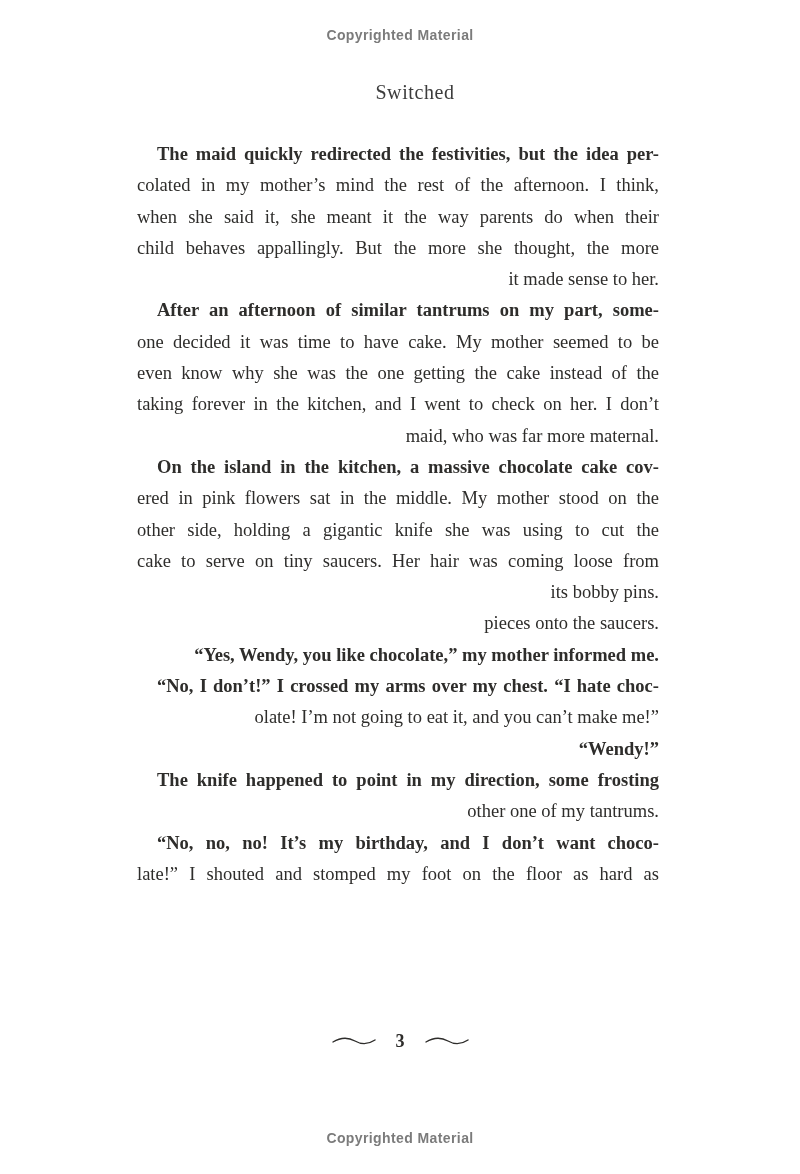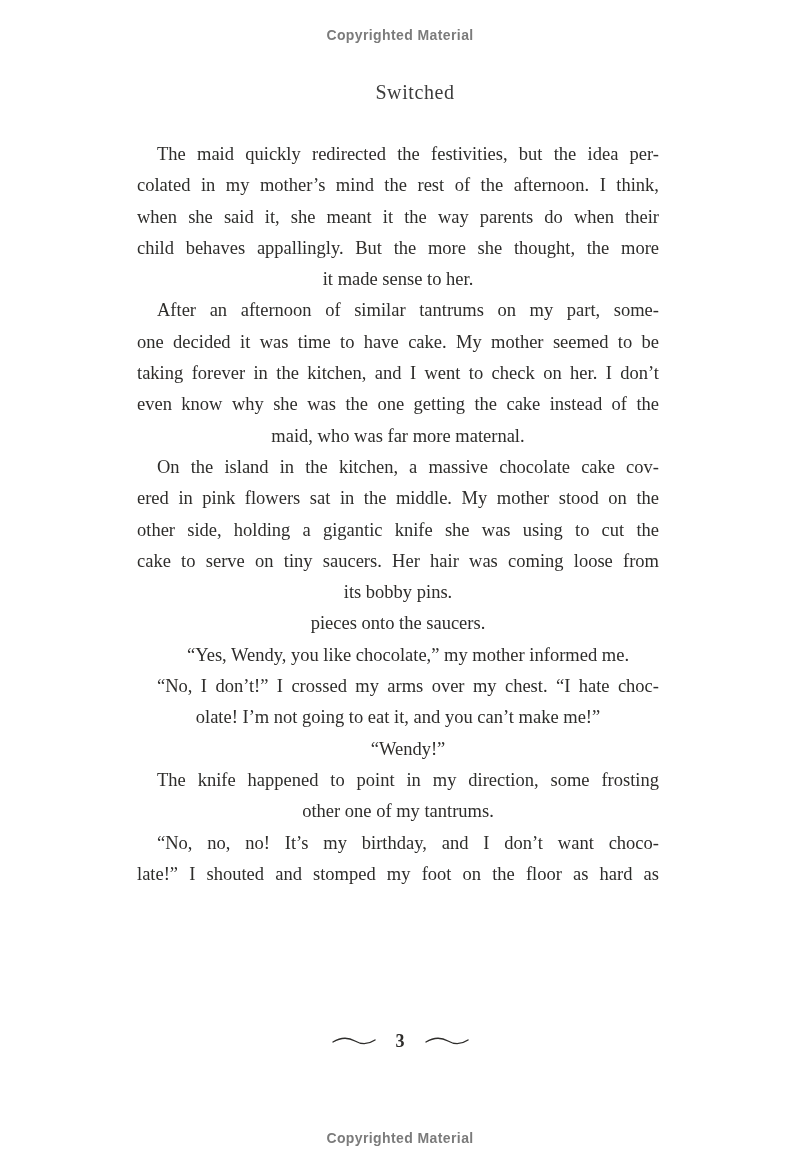--- a/index.html
+++ b/index.html
@@ -40,23 +40,23 @@
     top: 139px;
     left: 137px;
     width: 522px;
     font-size: 18.5px;
     line-height: 31.3px;
     color: #2e2d2b;
   }
   .line {
     height: 31.3px;
     overflow: hidden;
-    text-align: center;
+    text-align: right;
   }
-  .line.first { text-indent: 20px; }
+  .line.first { text-indent: 20px; font-weight: bold; }
   .line.j { text-align: justify; text-align-last: justify; }
   .footer {
     position: absolute;
     top: 1029px;
     left: 0;
     width: 100%;
     height: 24px;
     display: flex;
     justify-content: center;
     align-items: center;
@@ -79,22 +79,22 @@
   <div class="running-head">Switched</div>
 
   <div class="body-text">
       <div class="line first j">The maid quickly redirected the festivities, but the idea per-</div>
       <div class="line j">colated in my mother’s mind the rest of the afternoon. I think,</div>
       <div class="line j">when she said it, she meant it the way parents do when their</div>
       <div class="line j">child behaves appallingly. But the more she thought, the more</div>
       <div class="line">it made sense to her.</div>
       <div class="line first j">After an afternoon of similar tantrums on my part, some-</div>
       <div class="line j">one decided it was time to have cake. My mother seemed to be</div>
+      <div class="line j">even know why she was the one getting the cake instead of the</div>
       <div class="line j">taking forever in the kitchen, and I went to check on her. I don’t</div>
-      <div class="line j">even know why she was the one getting the cake instead of the</div>
       <div class="line">maid, who was far more maternal.</div>
       <div class="line first j">On the island in the kitchen, a massive chocolate cake cov-</div>
       <div class="line j">ered in pink flowers sat in the middle. My mother stood on the</div>
       <div class="line j">other side, holding a gigantic knife she was using to cut the</div>
       <div class="line j">cake to serve on tiny saucers. Her hair was coming loose from</div>
       <div class="line">its bobby pins.</div>
       <div class="line">pieces onto the saucers.</div>
       <div class="line first">“Yes, Wendy, you like chocolate,” my mother informed me.</div>
       <div class="line first j">“No, I don’t!” I crossed my arms over my chest. “I hate choc-</div>
       <div class="line">olate! I’m not going to eat it, and you can’t make me!”</div>

